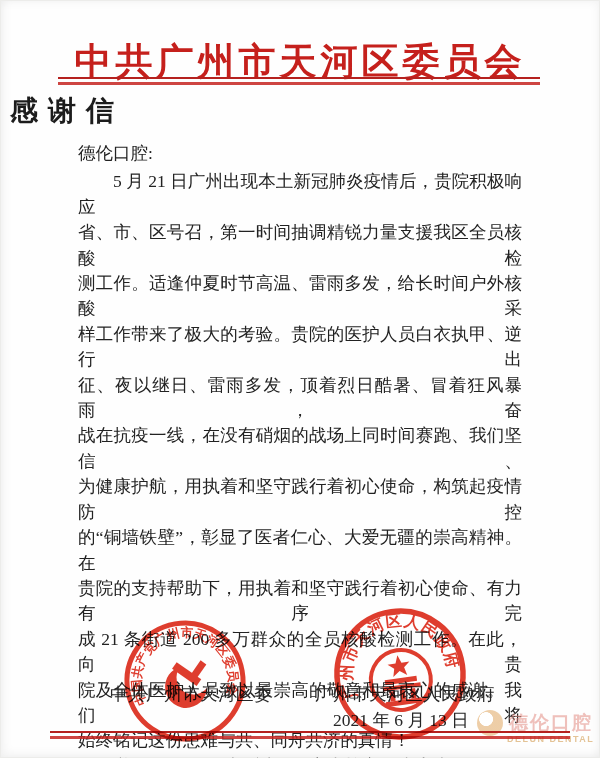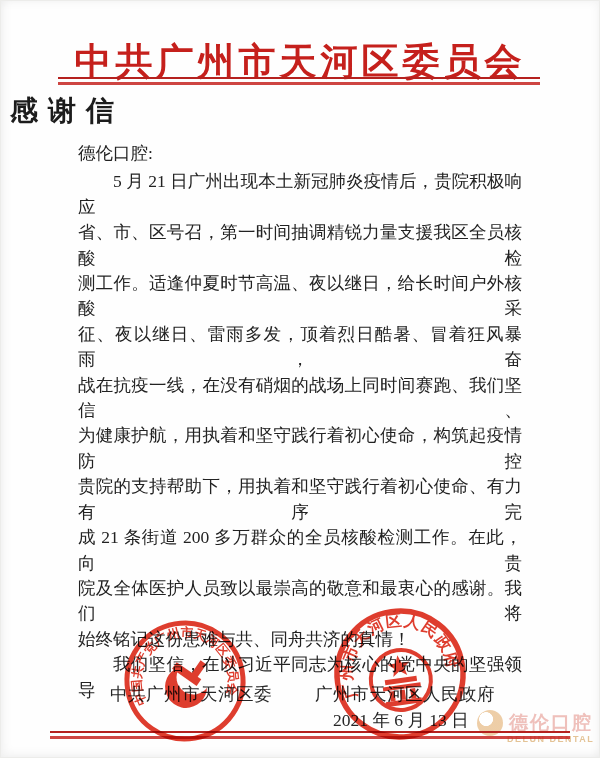--- a/index.html
+++ b/index.html
@@ -90,24 +90,26 @@
   <div class="org-header">中共广州市天河区委员会</div>
 
   <div class="rule rule-top"></div>
 
   <div class="doc-title">感谢信</div>
 
   <div class="content">
     <div class="salutation">德伦口腔:</div>
     <div class="bl just ind">5 月 21 日广州出现本土新冠肺炎疫情后，贵院积极响应</div>
     <div class="bl just">省、市、区号召，第一时间抽调精锐力量支援我区全员核酸检</div>
-    <div class="bl just">测工作。适逢仲夏时节高温、夜以继日，给长时间户外核酸采</div>
+    <div class="bl just">测工作。适逢仲夏时节高温、雷雨多发，给长时间户外核酸采</div>
+    <div class="bl just">样工作带来了极大的考验。贵院的医护人员白衣执甲、逆行出</div>
     <div class="bl just">征、夜以继日、雷雨多发，顶着烈日酷暑、冒着狂风暴雨，奋</div>
     <div class="bl just">战在抗疫一线，在没有硝烟的战场上同时间赛跑、我们坚信、</div>
     <div class="bl just">为健康护航，用执着和坚守践行着初心使命，构筑起疫情防控</div>
+    <div class="bl just">的“铜墙铁壁”，彰显了医者仁心、大爱无疆的崇高精神。在</div>
     <div class="bl just">贵院的支持帮助下，用执着和坚守践行着初心使命、有力有序完</div>
     <div class="bl just">成 21 条街道 200 多万群众的全员核酸检测工作。在此，向贵</div>
     <div class="bl just">院及全体医护人员致以最崇高的敬意和最衷心的感谢。我们将</div>
     <div class="bl">始终铭记这份患难与共、同舟共济的真情！</div>
     <div class="bl just ind">我们坚信，在以习近平同志为核心的党中央的坚强领导</div>
 
   </div>
 
   <div class="sign-left">中共广州市天河区委</div>
   <div class="sign-right">广州市天河区人民政府</div>

